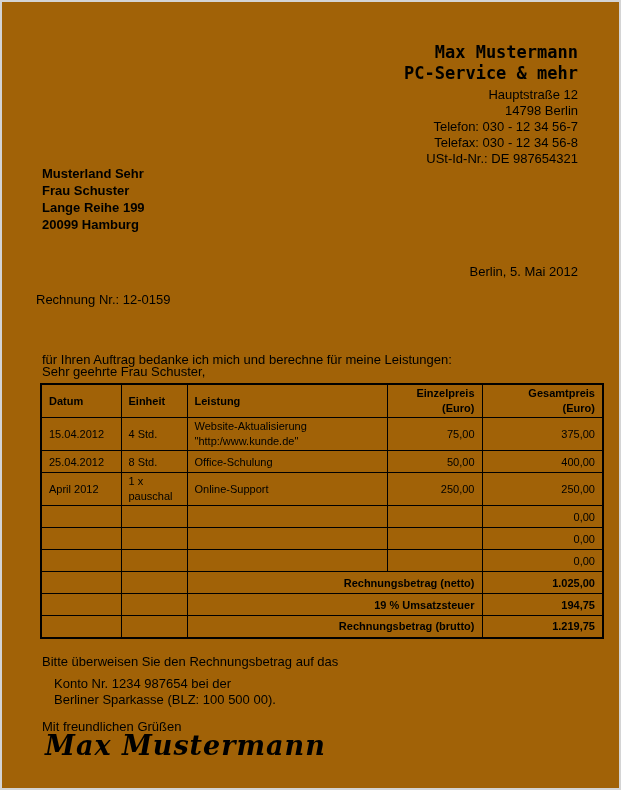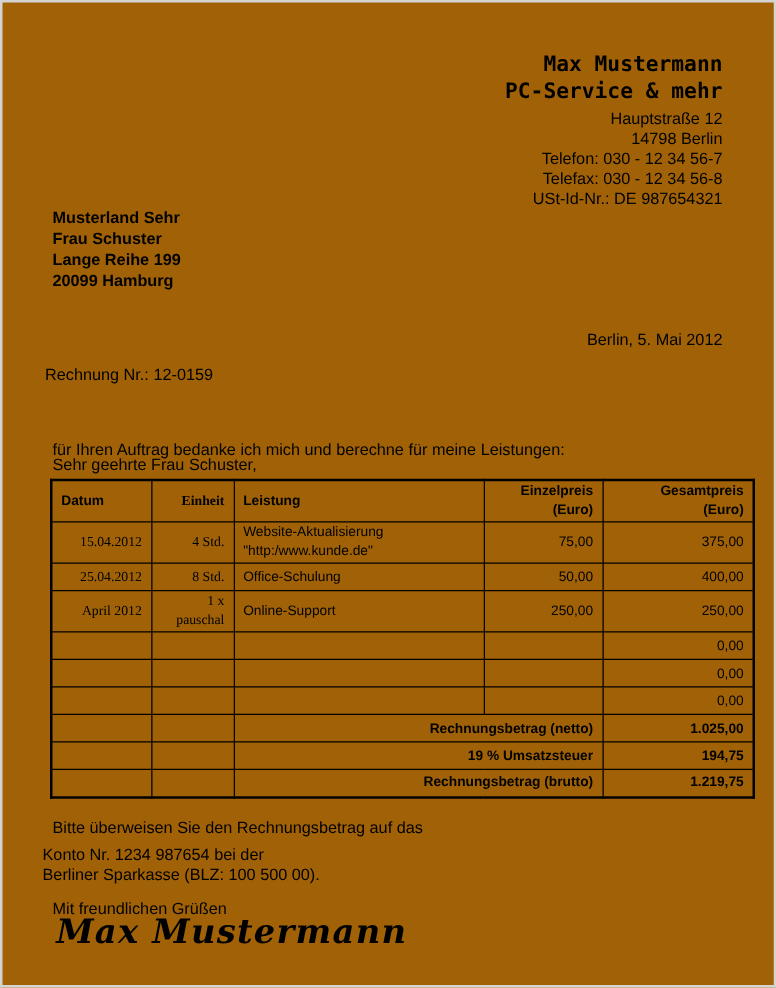--- a/index.html
+++ b/index.html
@@ -77,32 +77,32 @@
   .col-einheit    { width: 66px; }
   .col-leistung   { width: 200px; }
   .col-einzel     { width: 95px; }
   .col-gesamt     { width: 121px; }
 
   tr.h32 { height: 32px; }
   tr.h30 { height: 30px; }
   tr.h22 { height: 22px; }
 
   .ta-l { text-align: left; }
-  .ta-c { text-align: right; font-family: Liberation Serif, serif; }
+  .ta-c { text-align: left; }
   .ta-r { text-align: right; }
   .va-t { vertical-align: top; }
   .two-line { line-height: 15px; }
 
   td.sum-label { text-align: right; font-weight: bold; }
   td.sum-value { text-align: right; font-weight: bold; }
   td.double-bottom { border-bottom: 4px double #000; }
 
   
   .payment-request { position: absolute; top: 652px; left: 40px; }
-  .account-info    { position: absolute; top: 674px; left: 32px; line-height: 16px; }
+  .account-info    { position: absolute; top: 674px; left: 52px; line-height: 16px; }
   .regards         { position: absolute; top: 717px; left: 40px; }
   .signature {
     position: absolute;
     top: 728px;
     left: 43px;
     font-family: "DejaVu Serif", "Liberation Serif", serif;
     font-style: italic;
     font-weight: bold;
     font-size: 27px;
     letter-spacing: 1px;

